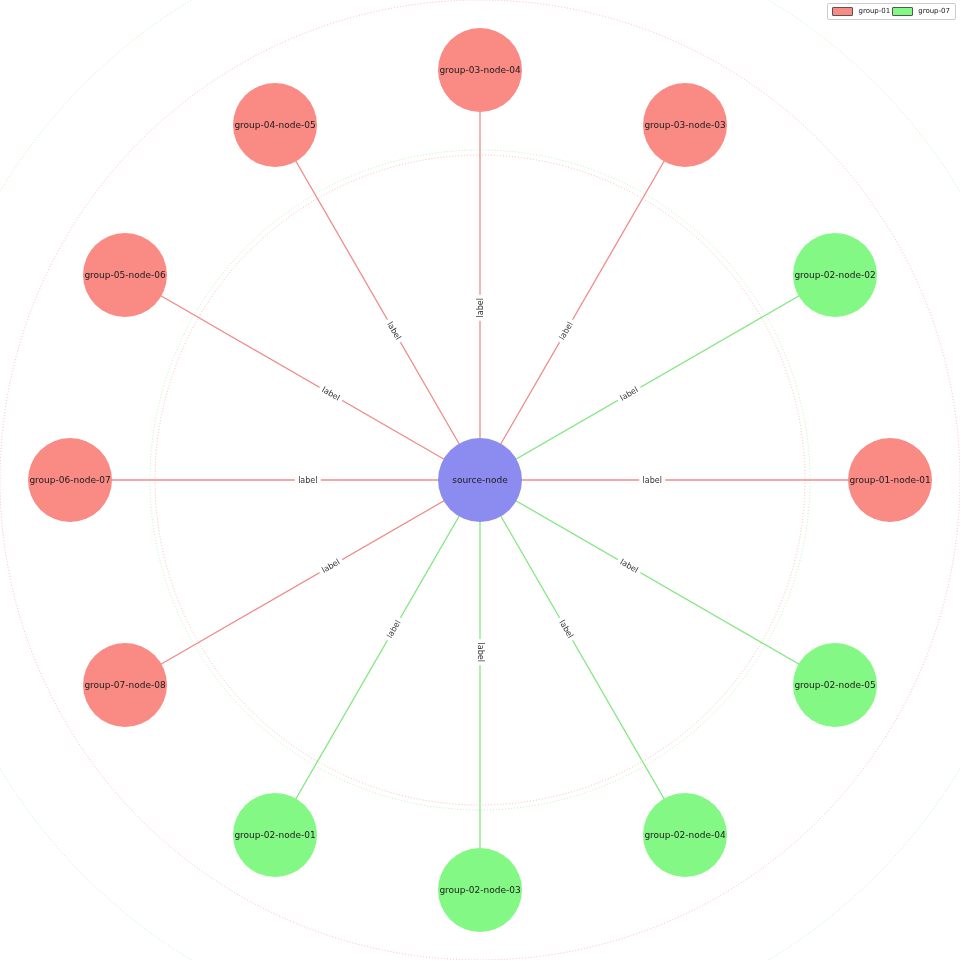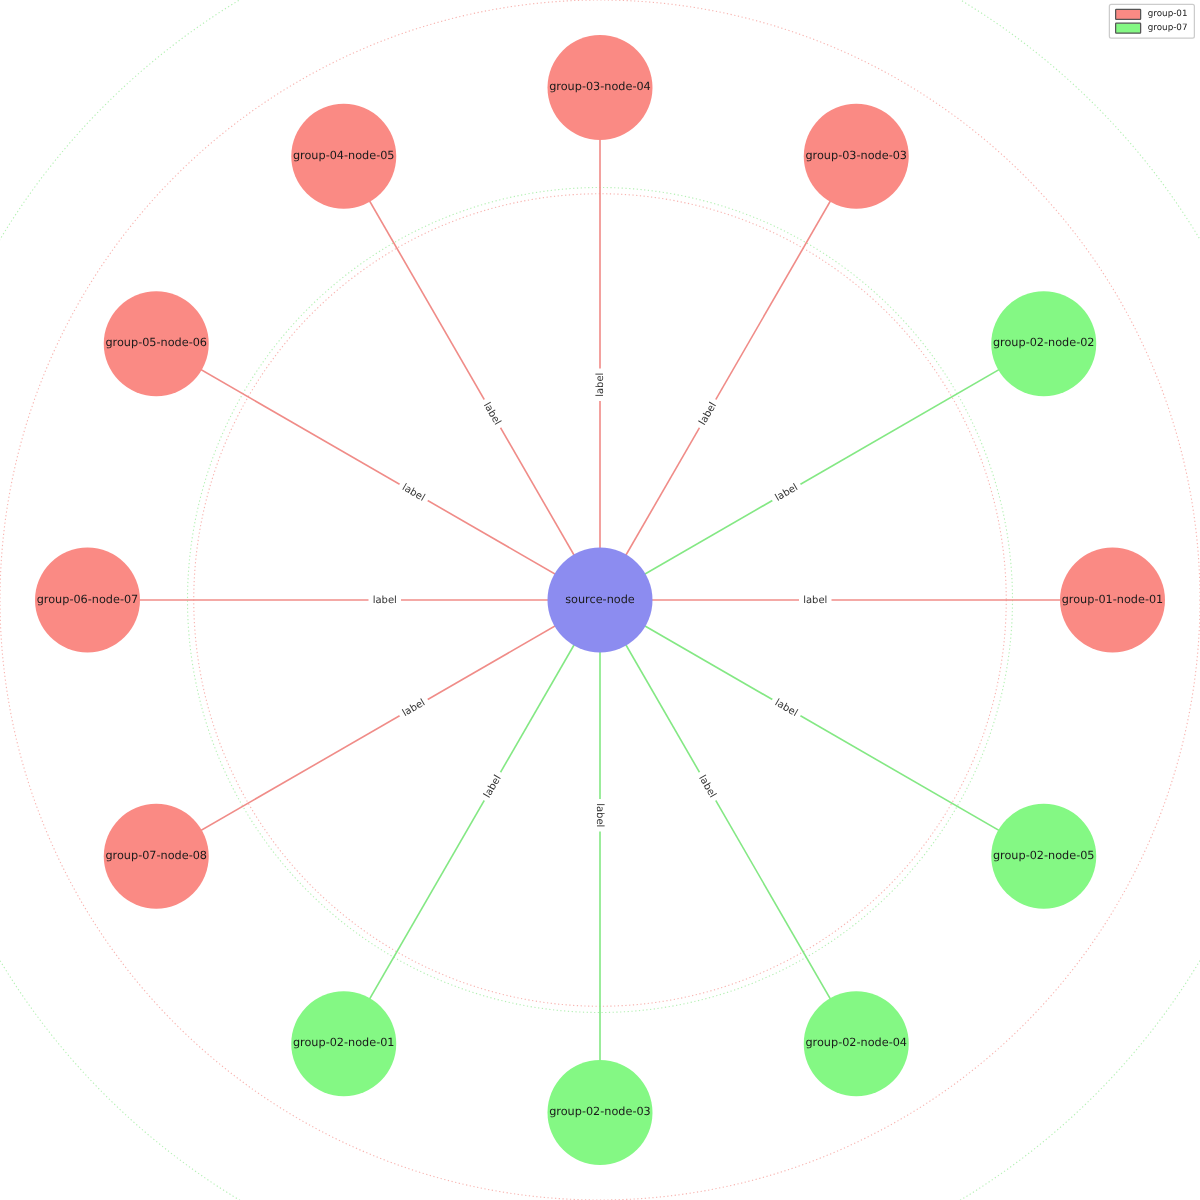--- a/index.html
+++ b/index.html
@@ -53,21 +53,21 @@
   
   #legend-box {
     position: absolute;
     top: 3px;
     right: 4px;
     background: #ffffff;
     border: 1px solid #cccccc;
     border-radius: 2px;
     padding: 3px 5px 3px 4px;
     display: flex;
-    flex-direction: column;
+    flex-direction: row;
     gap: 2px;
   }
   .legend-row {
     display: flex;
     align-items: center;
     gap: 5px;
   }
   .legend-swatch {
     width: 19px;
     height: 7px;

